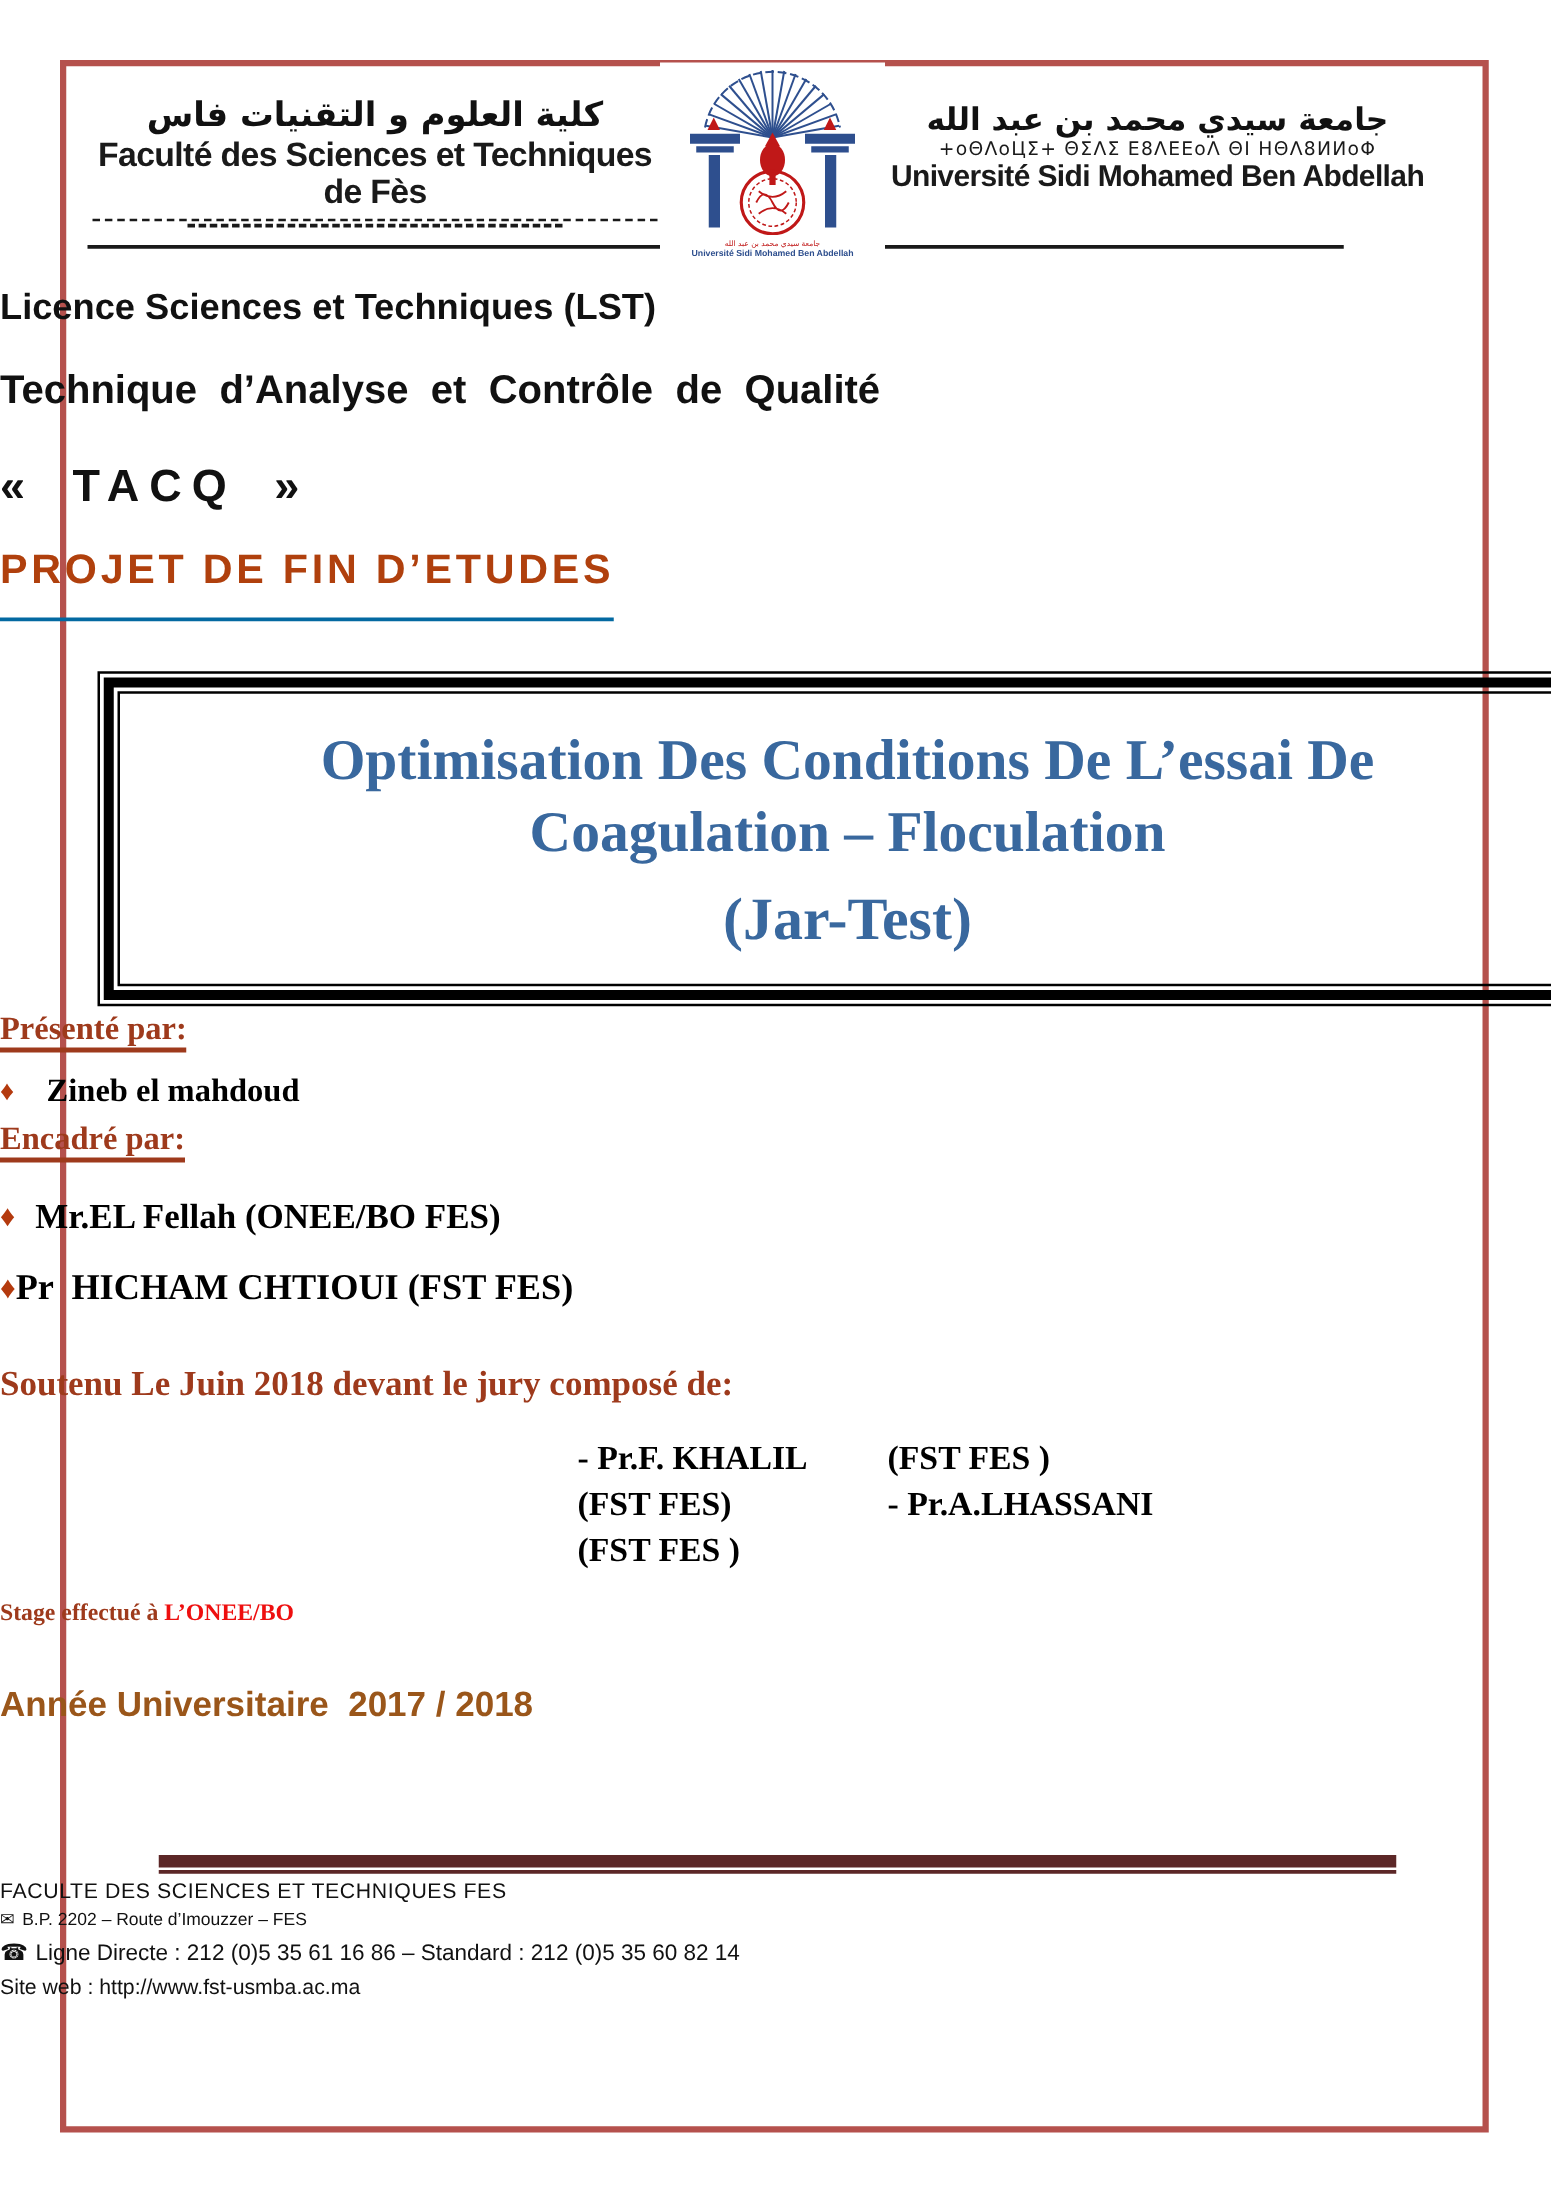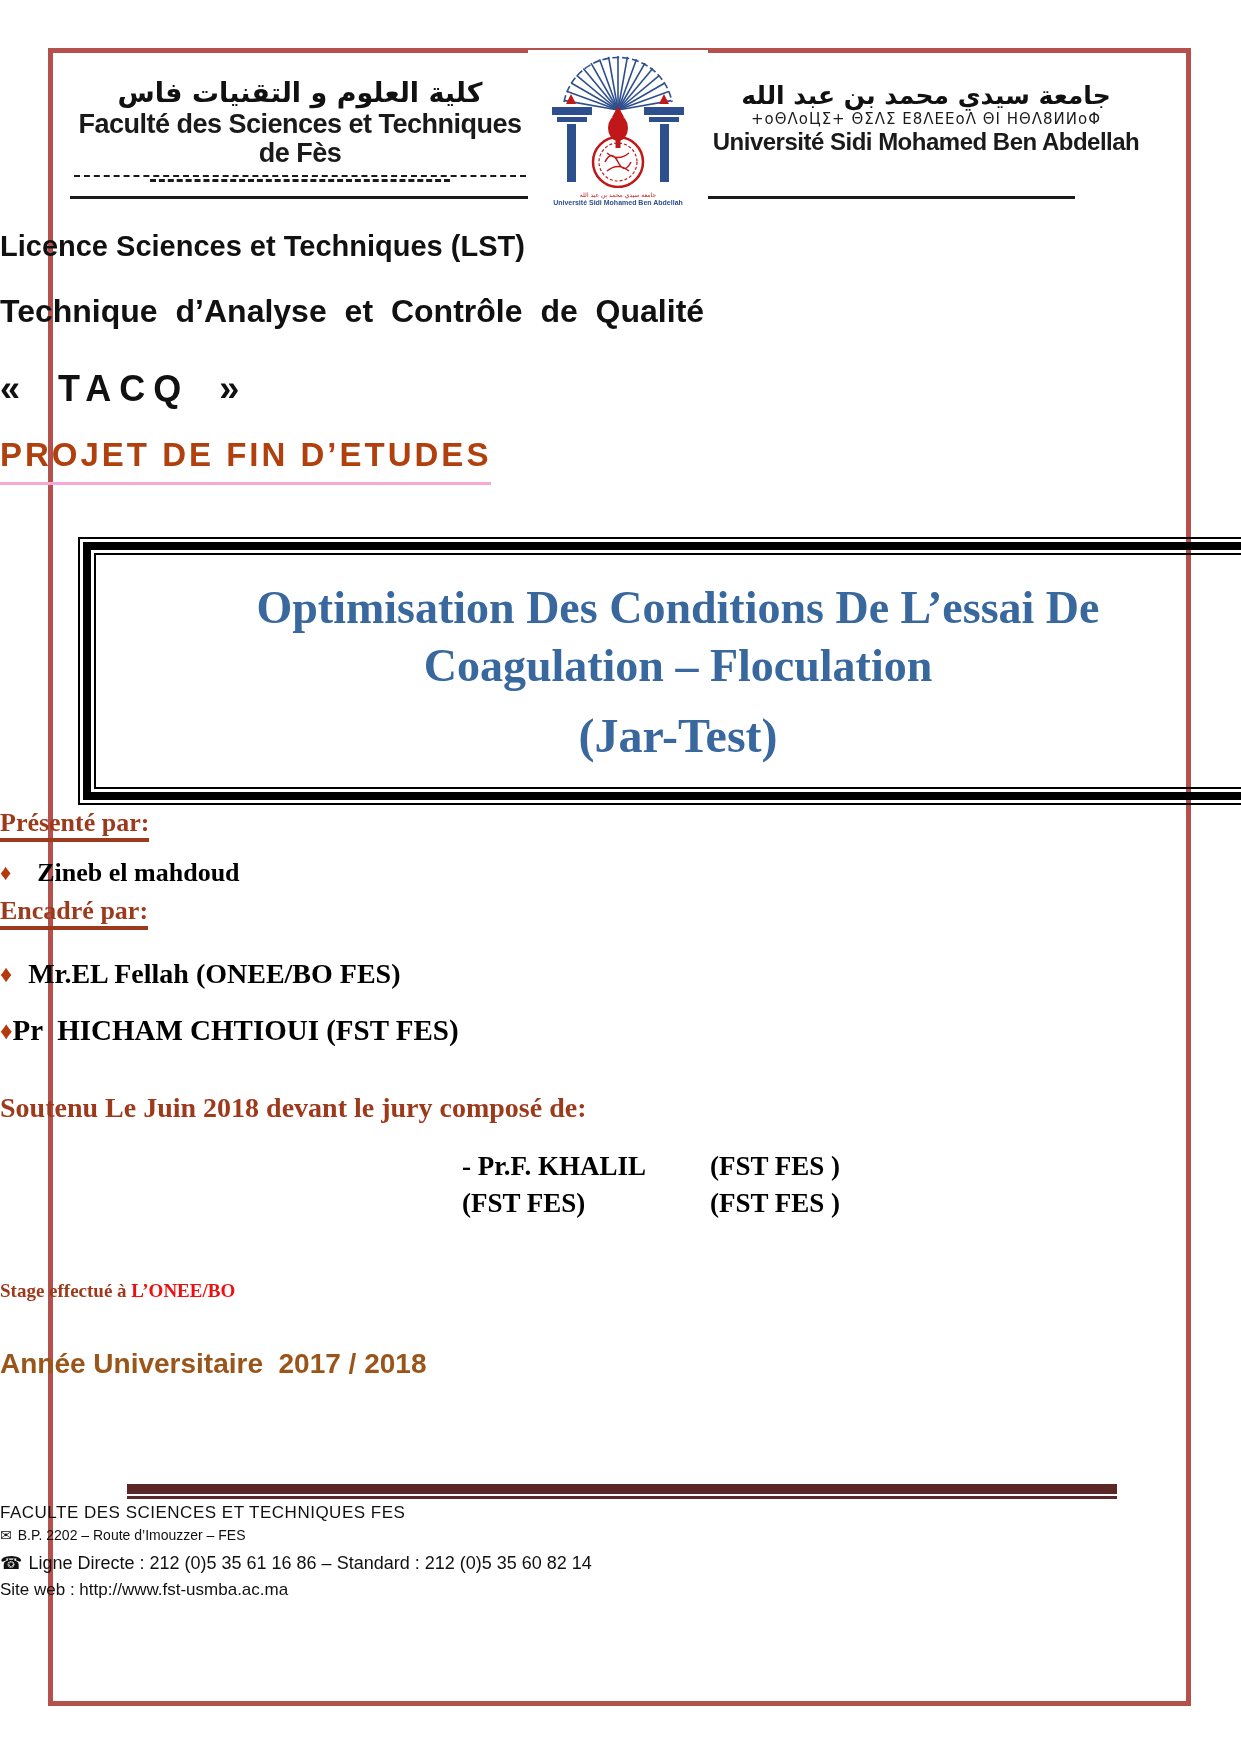--- a/index.html
+++ b/index.html
@@ -27,21 +27,21 @@
   .hdr-rule{left:70px;top:196px;width:1005px;height:3px;background:#1a1a1a;}
   .logo{left:528px;top:50px;width:180px;height:168px;background:#fff;z-index:3;text-align:center;}
   .logo-cap-ar{font-family:"DejaVu Sans",sans-serif;font-size:6px;color:#c01818;line-height:1.1;}
   .logo-cap-fr{font-size:7px;color:#2e4f8e;font-weight:700;line-height:1.1;}
 
   
   .t-licence{top:230px;font-size:29px;}
   .t-technique{top:293px;font-size:32px;word-spacing:9px;}
   .t-tacq{top:368px;font-size:36px;letter-spacing:8px;word-spacing:12px;}
   .t-projet{top:436px;font-size:33px;letter-spacing:3px;color:#b0400d;}
-  .t-projet .u{border-bottom:3px solid #f9a8d4;padding-bottom:9px;margin-top:20px;}
+  .t-projet .u{border-bottom:3px solid #0369a1;padding-bottom:21px;margin-top:20px;}
 
   
   .titlebox{left:78px;top:537px;width:1200px;height:268px;border:2px solid #000;
             padding:3px;box-sizing:border-box;}
   .tb-mid{border:8px solid #000;padding:3px;height:100%;box-sizing:border-box;}
   .tb-inner{border:2px solid #000;height:100%;box-sizing:border-box;display:flex;
             flex-direction:column;justify-content:center;align-items:center;}
   .title-main{font-family:"Liberation Serif","DejaVu Serif",serif;font-weight:700;
               font-size:46px;line-height:1.25;color:#39689e;text-align:center;}
   .title-sub{font-family:"Liberation Serif","DejaVu Serif",serif;font-weight:700;
@@ -163,20 +163,21 @@
   <div class="abs ctr serif row-student"><span class="diamond">♦</span><span>Zineb el mahdoud</span></div>
   <div class="abs ctr serif rust row-encadre"><span class="u-rust">Encadré par:</span></div>
   <div class="abs ctr serif row-sup1"><span class="diamond">♦</span><span>Mr.EL Fellah (ONEE/BO FES)</span></div>
   <div class="abs ctr serif row-sup2"><span class="diamond">♦</span><span class="ws-pre">Pr  HICHAM CHTIOUI (FST FES)</span></div>
 
   <div class="abs ctr serif rust row-soutenu">Soutenu Le Juin 2018 devant le jury composé de:</div>
   <div class="abs serif jury">
     <span class="ws-pre">- Pr.F. KHALIL</span>
       <span class="ws-pre">(FST FES )</span>
       <span class="ws-pre">(FST FES)</span>
+    <span class="ws-pre">- Pr.A.LHASSANI</span>
       <span class="ws-pre">(FST FES )</span>
   </div>
 
   <div class="abs ctr serif row-stage"><span class="rust">Stage effectué à </span><span class="stage-org">L’ONEE/BO</span></div>
   <div class="abs ctr comic row-annee ws-pre">Année Universitaire  2017 / 2018</div>
 
   <div class="abs foot-sep1"></div>
   <div class="abs foot-sep2"></div>
   <div class="abs ctr f-line f1">FACULTE DES SCIENCES ET TECHNIQUES FES</div>
   <div class="abs ctr f-line f2"><span class="f-icon">✉</span><span>B.P. 2202 – Route d’Imouzzer – FES</span></div>

